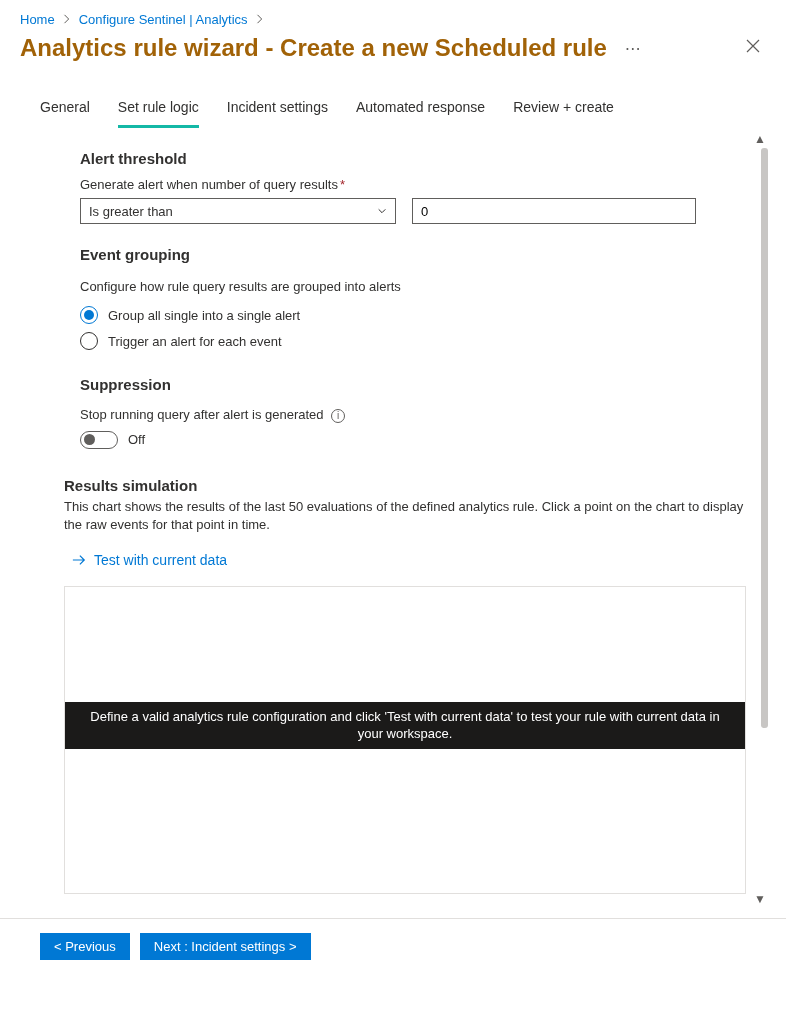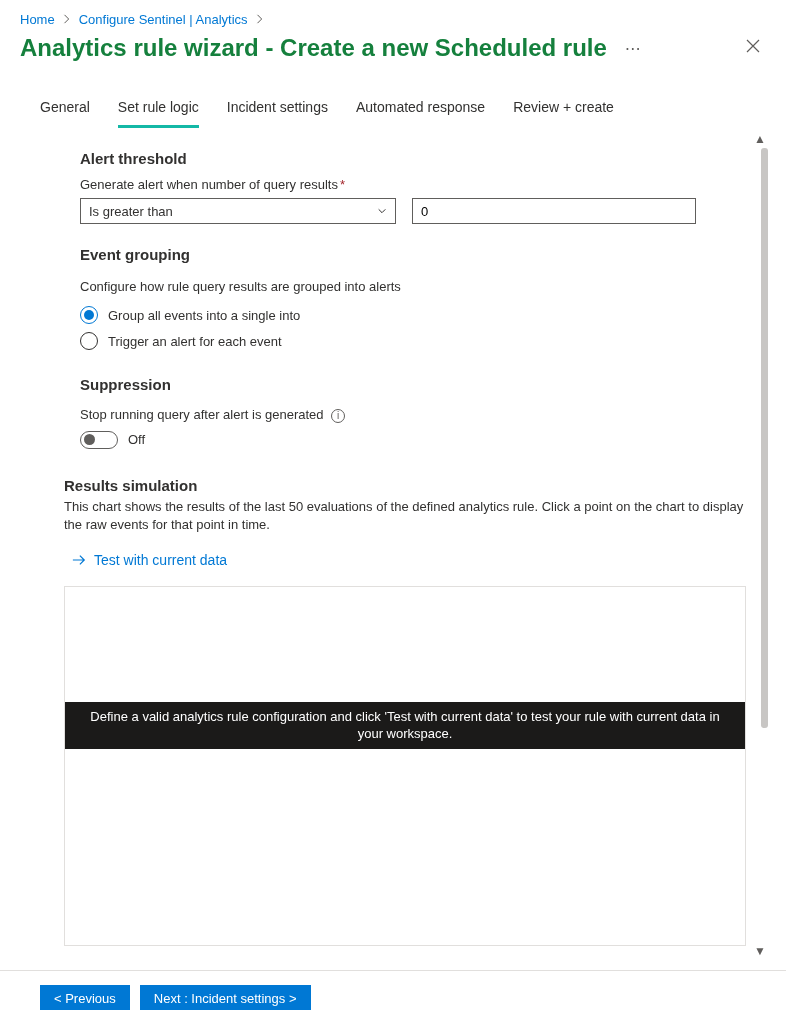--- a/index.html
+++ b/index.html
@@ -6,21 +6,21 @@
   html, body { width: 786px; height: 1010px; font-family: "Segoe UI", Arial, sans-serif; color: #323130; background: #fff; }
 
   
   .breadcrumb { display: flex; align-items: center; gap: 8px; padding: 12px 20px 2px; font-size: 13px; }
   .breadcrumb .sep { color: #605e5c; }
   .breadcrumb .crumb { color: #0078d4; cursor: pointer; }
   .breadcrumb .sep svg { width: 8px; height: 10px; }
 
   
   .title-row { display: flex; align-items: center; justify-content: space-between; padding: 4px 20px 0; }
-  .title-row h1 { font-size: 24px; font-weight: 600; color: #15803d; }
+  .title-row h1 { font-size: 24px; font-weight: 600; color: #a16207; }
   .title-row .more { color: #605e5c; font-size: 16px; letter-spacing: 1px; padding: 0 8px; cursor: pointer; }
   .close-x { cursor: pointer; padding: 6px; }
   .close-x svg { width: 14px; height: 14px; stroke: #605e5c; }
 
   
   .tabs { display: flex; gap: 28px; padding: 30px 20px 0 40px; border-bottom: 0; }
   .tab { font-size: 14px; padding: 6px 0 10px; cursor: pointer; color: #323130; }
   .tab.active { color: #323130; font-weight: 400; border-bottom: 3px solid #14b8a6; }
 
   
@@ -56,21 +56,21 @@
   .toggle .knob { position: absolute; width: 11px; height: 11px; border-radius: 50%; background: #605e5c; top: 2.5px; left: 3px; }
   .toggle-label { font-size: 13px; }
 
   .results-section { margin-left: -16px; margin-top: 28px; }
   .results-section h3 { margin-bottom: 4px; }
   .results-desc { font-size: 13px; line-height: 1.4; margin-bottom: 18px; }
 
   .test-link { display: flex; align-items: center; gap: 8px; font-size: 14px; color: #0078d4; margin: 0 0 18px 8px; cursor: pointer; }
   .test-link svg { width: 14px; height: 12px; stroke: #0078d4; fill: none; }
 
-  .chart-box { border: 1px solid #e1dfdd; height: 360px; position: relative; background: #fff; }
+  .chart-box { border: 1px solid #e1dfdd; height: 308px; position: relative; background: #fff; }
   .chart-band { position: absolute; top: 115px; left: 0; right: 0; background: #1b1a19; color: #fff; font-size: 13px; text-align: center; padding: 6px 14px; line-height: 1.35; }
 
   
   .footer { border-top: 1px solid #e1dfdd; padding: 14px 20px 14px 40px; display: flex; gap: 10px; margin-top: 8px; }
   .btn { font-size: 13px; padding: 6px 14px; border: none; cursor: pointer; font-family: inherit; }
   .btn.primary { background: #0078d4; color: #fff; }
 </style>
 </head>
 <body>
 
@@ -125,21 +125,21 @@
               <path d="M2 4 L6 8 L10 4" stroke="#323130" fill="none" stroke-width="1.2"></path>
             </svg></span>
       </div>
       <input class="num-input" value="0" style="">
     </div>
 
     <h3 class="section" style="margin-top:22px;">Event grouping</h3>
     <div class="desc">Configure how rule query results are grouped into alerts</div>
     <div class="radio-row">
       <span class="radio selected"></span>
-      <span>Group all events into a single into</span>
+      <span>Group all single into a single alert</span>
     </div>
     <div class="radio-row">
       <span class="radio"></span>
       <span>Trigger an alert for each event</span>
     </div>
 
     <h3 class="section" style="margin-top:26px;">Suppression</h3>
     <div class="sublabel" style="margin-top:14px;">
       <span>Stop running query after alert is generated</span>
       <span class="info-icon">i</span>

